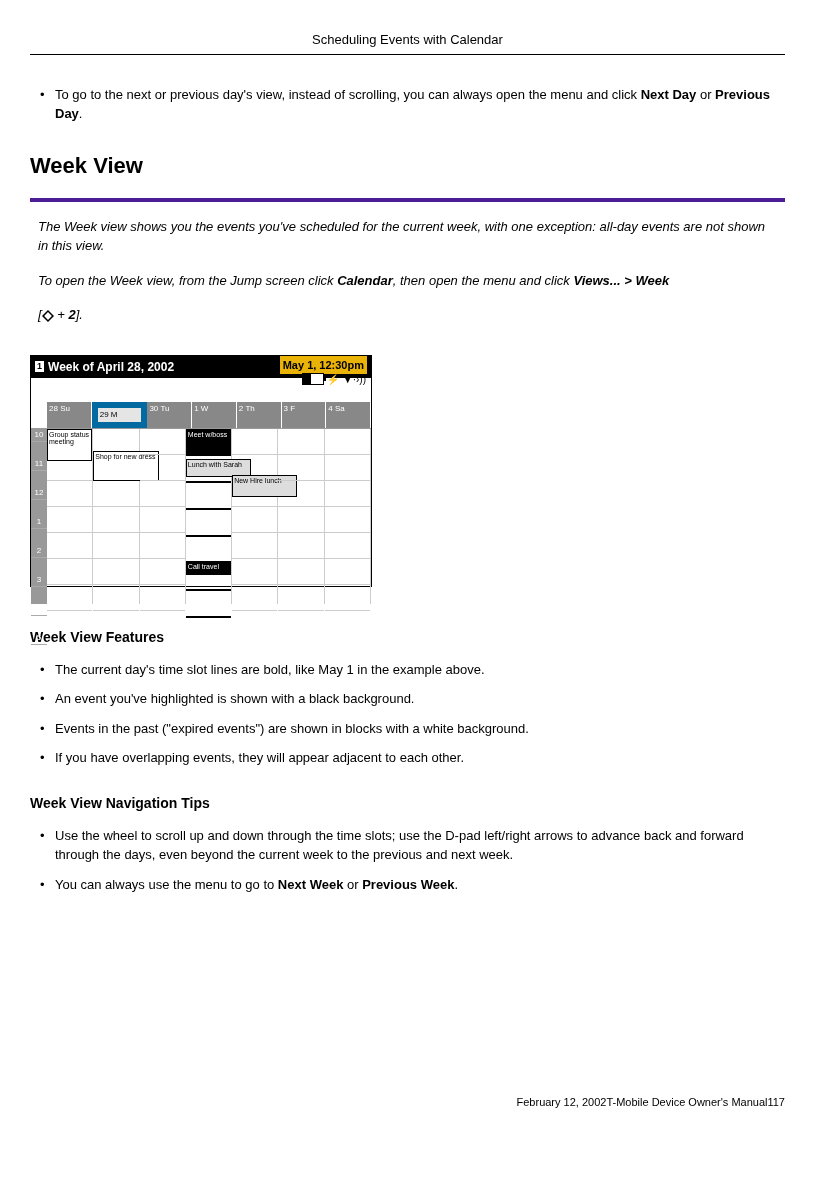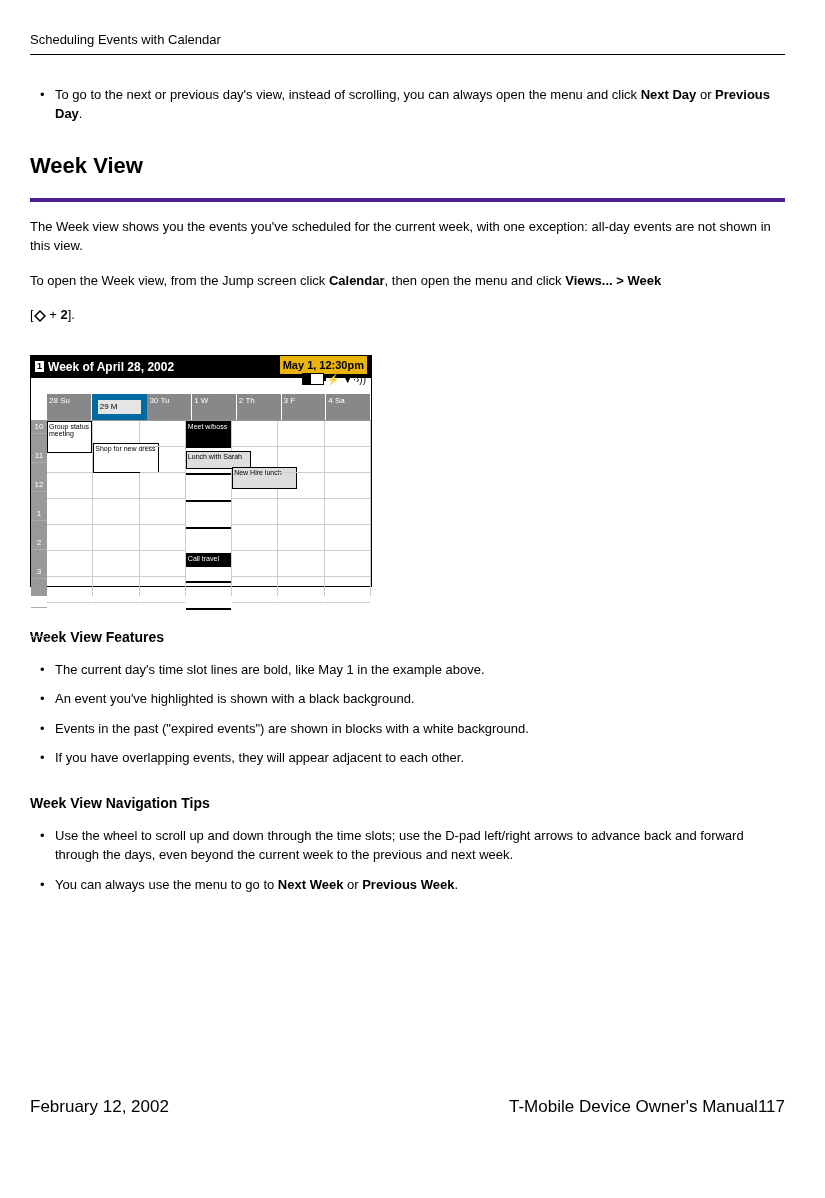--- a/index.html
+++ b/index.html
@@ -7,21 +7,21 @@
       font-size: 13px;
       line-height: 1.5;
       color: #000;
       background: #fff;
       margin: 0;
       padding: 30px 40px 30px 15px;
       width: 825px;
       box-sizing: border-box;
     }
     .header-right {
-      text-align: left;
+      text-align: center;
       font-size: 13px;
       border-bottom: 1px solid #000;
       padding-bottom: 4px;
       margin-bottom: 30px;
       margin-left: 15px;
     }
     .content {
       margin-left: 15px;
     }
     ul.intro-bullets {
@@ -48,21 +48,22 @@
       border-bottom: 4px solid #4c1d95;
       padding-bottom: 16px;
     }
     h2.subsection {
       font-family: Arial, Helvetica, sans-serif;
       font-size: 14px;
       font-weight: bold;
       margin: 25px 0 12px 0;
     }
     p {
-      margin: 15px 0;
+      margin: 15px 8px;
+      font-style: italic;
     }
     .bold { font-weight: bold; }
     .diamond-icon {
       display: inline-block;
       width: 12px;
       height: 12px;
       vertical-align: middle;
     }
     .diamond-icon svg {
       display: block;
@@ -127,21 +128,21 @@
       content: "";
       position: absolute;
       right: -3px;
       top: 2px;
       width: 2px;
       height: 5px;
       background: #000;
     }
     .ss-days {
       display: flex;
-      margin-top: 16px;
+      margin-top: 24px;
       border-bottom: 1px solid #999;
       justify-content: center;
     }
     .ss-hcol {
       width: 16px;
       flex-shrink: 0;
     }
     .ss-day {
       flex: 1;
       text-align: left;
@@ -201,22 +202,22 @@
       line-height: 1;
       overflow: hidden;
     }
     .ss-event.dark {
       background: #000;
       color: #fff;
     }
     .footer {
       margin-top: 200px;
       display: flex;
-      justify-content: space-between;
-      font-size: 17px;
+      justify-content: flex-end;
+      font-size: 11px;
       margin-left: 15px;
     }
     .footer-right {
       display: flex;
     }
   </style>
 </head>
 <body>
 
 <div class="header-right">

